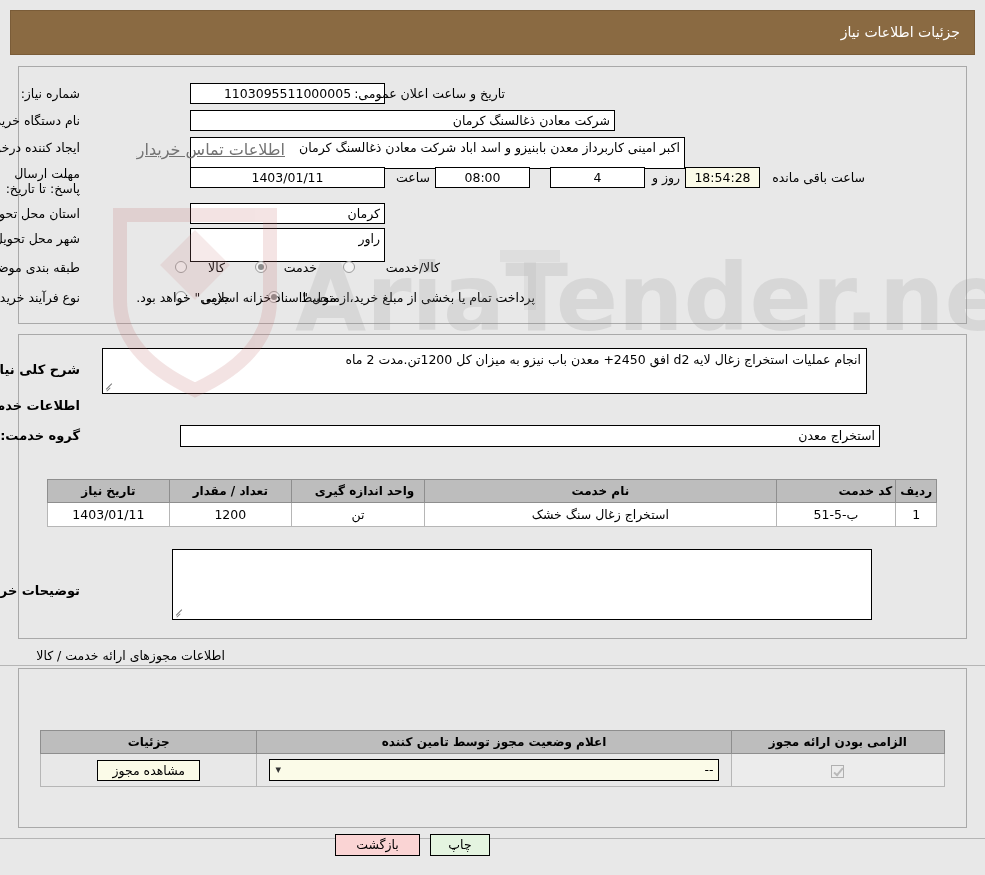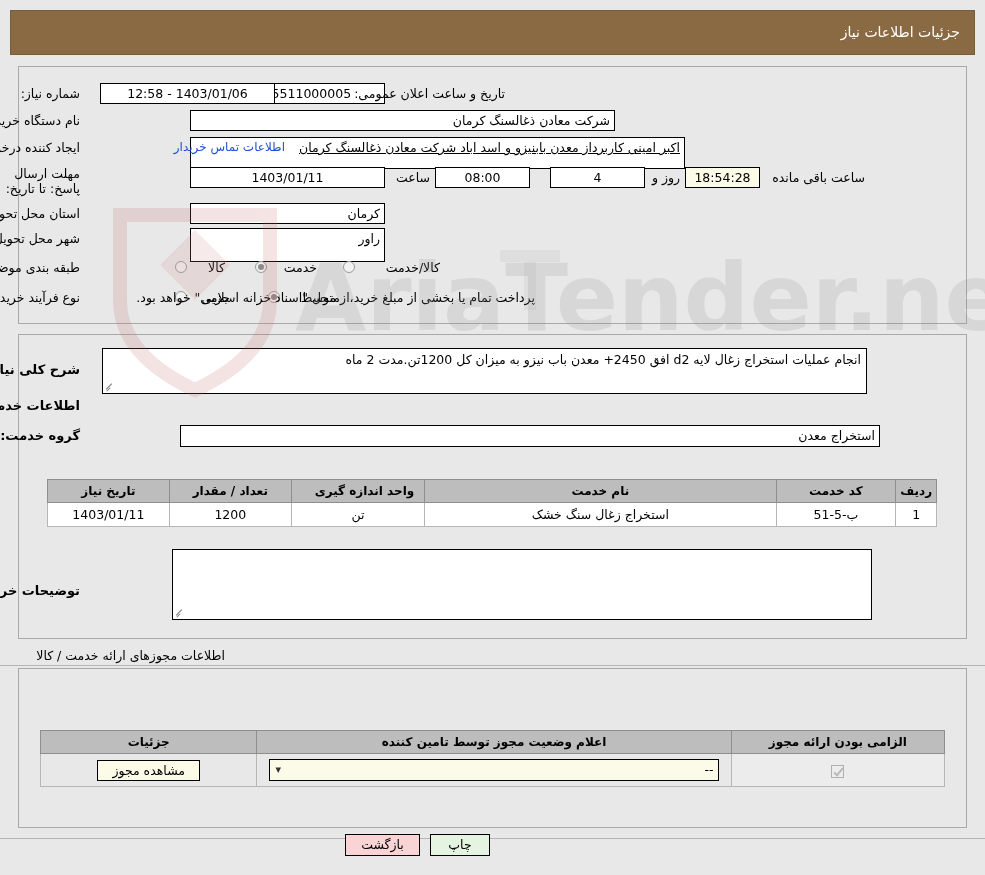--- a/index.html
+++ b/index.html
@@ -81,24 +81,25 @@
     line-height: 19px;
     white-space: nowrap;
     overflow: hidden;
   }
   .fld.center { text-align: center; }
   .fld.right  { text-align: right; }
   .fld.cream  { background: #fbfbe8; }
 
   .linktext {
     position: absolute;
-    color: #1d4ed8;
-    font-size: 12px;
+    color: #737373;
+    font-size: 16px;
     white-space: nowrap;
     cursor: pointer;
+    text-decoration: underline;
   }
 
   
   .radio {
     position: absolute;
     width: 12px; height: 12px;
     border-radius: 50%;
     border: 1px solid #9a9a9a;
     background: #f2f2f2;
     box-sizing: border-box;
@@ -262,27 +263,26 @@
   <div class="header-bar">
     <div class="header-title">جزئیات اطلاعات نیاز</div>
   </div>
 
   <div class="panel" id="panel-top"></div>
 
   <div class="lbl" style="right:905px; top:86px;">شماره نیاز:</div>
   <div class="fld center" style="right:600px; top:83px; width:195px; height:21px;">1103095511000005</div>
 
   <div class="lbl" style="right:480px; top:86px;">تاریخ و ساعت اعلان عمومی:</div>
-  <div class="fld center" style="right:710px; top:83px; width:175px; height:21px; left:105px;">1403/01/06 - 12:58</div>
 
   <div class="lbl" style="right:905px; top:113px;">نام دستگاه خریدار:</div>
   <div class="fld right" style="right:370px; top:110px; width:425px; height:21px;padding-left:34px;">شرکت معادن ذغالسنگ کرمان</div>
 
   <div class="lbl" style="right:905px; top:140px;">ایجاد کننده درخواست:</div>
-  <div class="fld right" style="right:300px; top:137px; width:495px; height:32px;text-decoration:underline;">اکبر امینی کاربرداز معدن بابنیزو و اسد اباد شرکت معادن ذغالسنگ کرمان</div>
+  <div class="fld right" style="right:300px; top:137px; width:495px; height:32px;">اکبر امینی کاربرداز معدن بابنیزو و اسد اباد شرکت معادن ذغالسنگ کرمان</div>
   <div class="linktext" style="right:700px; top:140px; left:null;">اطلاعات تماس خریدار</div>
 
   <div class="lbl" style="right:905px; top:166px; width:80px; line-height:15px; white-space:normal;">مهلت ارسال پاسخ: تا تاریخ:</div>
   <div class="fld center" style="right:600px; top:167px; width:195px; height:21px;">1403/01/11</div>
   <div class="lbl" style="right:555px; top:170px;">ساعت</div>
   <div class="fld center" style="right:455px; top:167px; width:95px; height:21px;">08:00</div>
   <div class="fld center" style="right:340px; top:167px; width:95px; height:21px;">4</div>
   <div class="lbl" style="right:305px; top:170px;">روز و</div>
   <div class="fld cream center" style="right:225px; top:167px; width:75px; height:21px;">18:54:28</div>
   <div class="lbl" style="right:120px; top:170px;">ساعت باقی مانده</div>
@@ -324,21 +324,21 @@
 
   <div class="lbl lbl-bold" style="right:905px; top:398px; font-size:13px;">اطلاعات خدمات مورد نیاز</div>
 
   <div class="lbl lbl-bold" style="right:905px; top:428px; font-size:13px;">گروه خدمت:</div>
   <div class="fld right" style="right:105px; top:425px; width:700px; height:22px;">استخراج معدن</div>
 
   <table class="grid" style="right:48px; top:479px; width:890px;">
     <thead>
       <tr>
         <th style="width:34px;">ردیف</th>
-        <th style="width:120px;">کد خدمت</th>
+        <th style="width:120px;text-align:right;">کد خدمت</th>
         <th style="width:370px;">نام خدمت</th>
         <th style="width:115px;padding-left:16px;">واحد اندازه گیری</th>
         <th style="width:120px;">تعداد / مقدار</th>
         <th style="width:120px;">تاریخ نیاز</th>
       </tr>
     </thead>
     <tbody>
       <tr>
         <td>1</td>
         <td>ب-5-51</td>
@@ -383,15 +383,15 @@
         <td style="background:#e8e8e8;">
           <span class="minibtn">مشاهده مجوز</span>
         </td>
       </tr>
     </tbody>
   </table>
 
   <div class="rule" style="right:0px; top:838px; width:985px;"></div>
 
   <div class="btn btn-print" style="right:495px; top:834px; width:60px;">چاپ</div>
-  <div class="btn btn-back" style="right:565px; top:834px; width:75px;text-align:center;">بازگشت</div>
+  <div class="btn btn-back" style="right:565px; top:834px; width:85px;text-align:center;">بازگشت</div>
 
 </div>
 
 </body></html>

